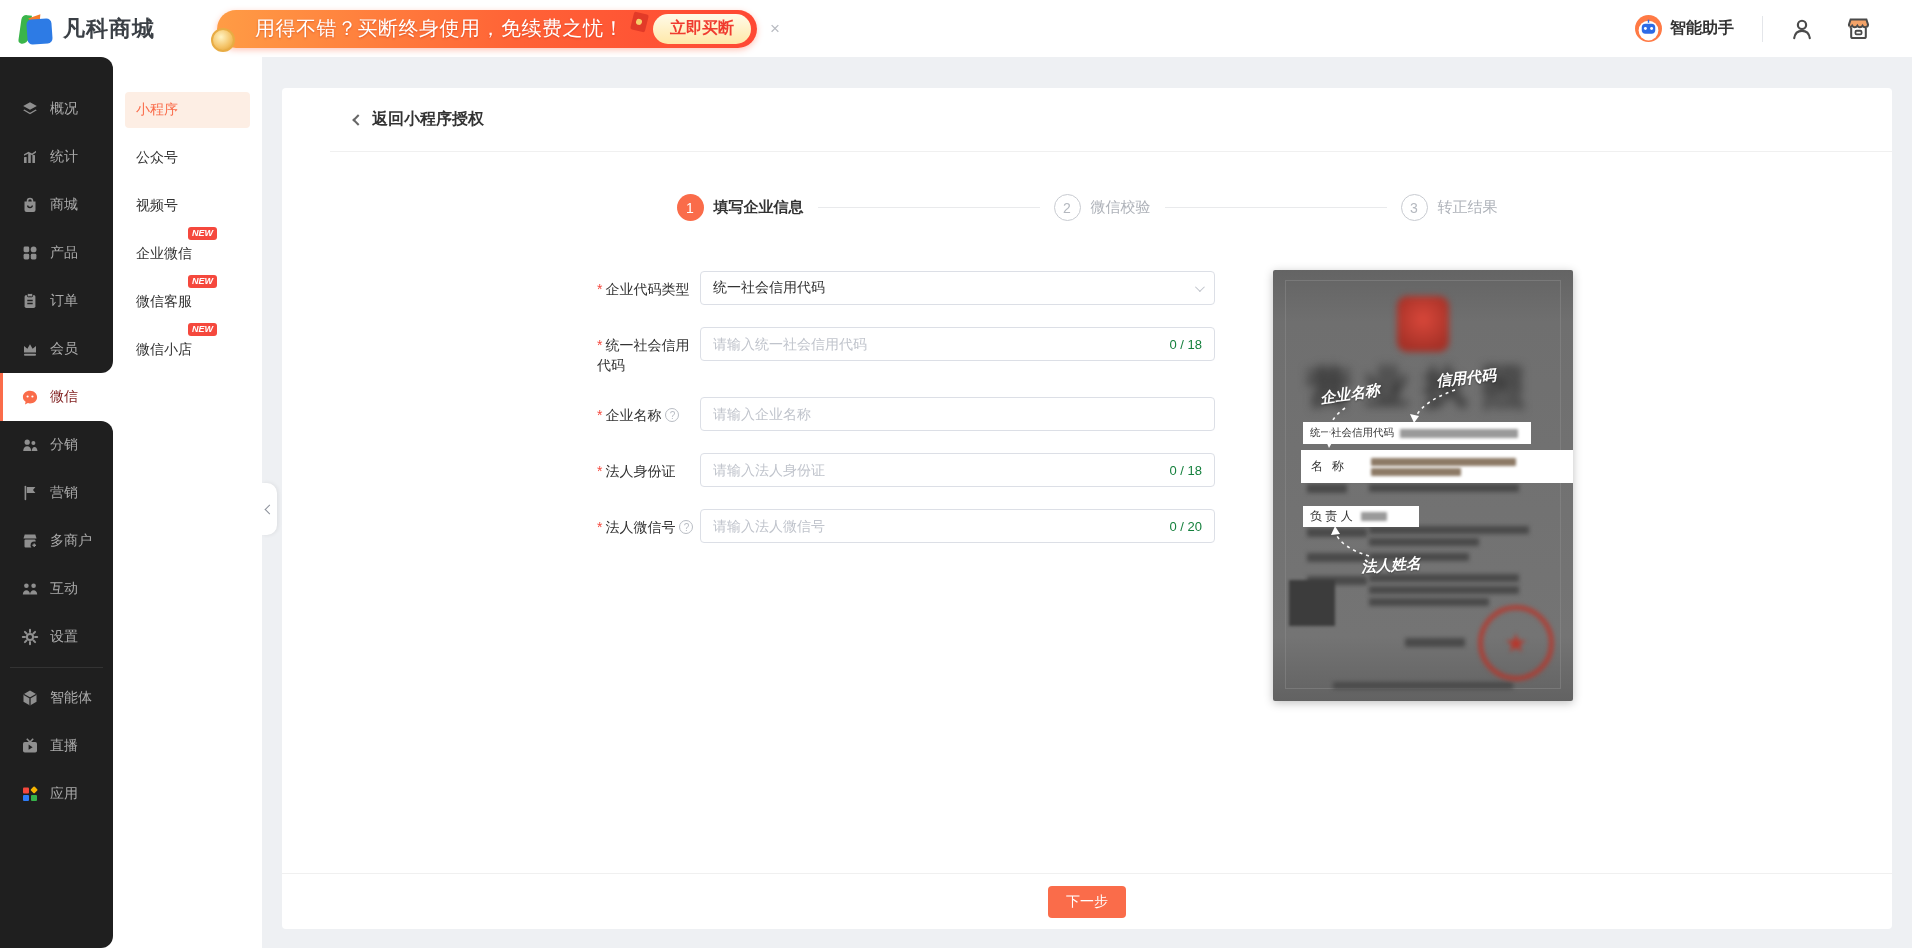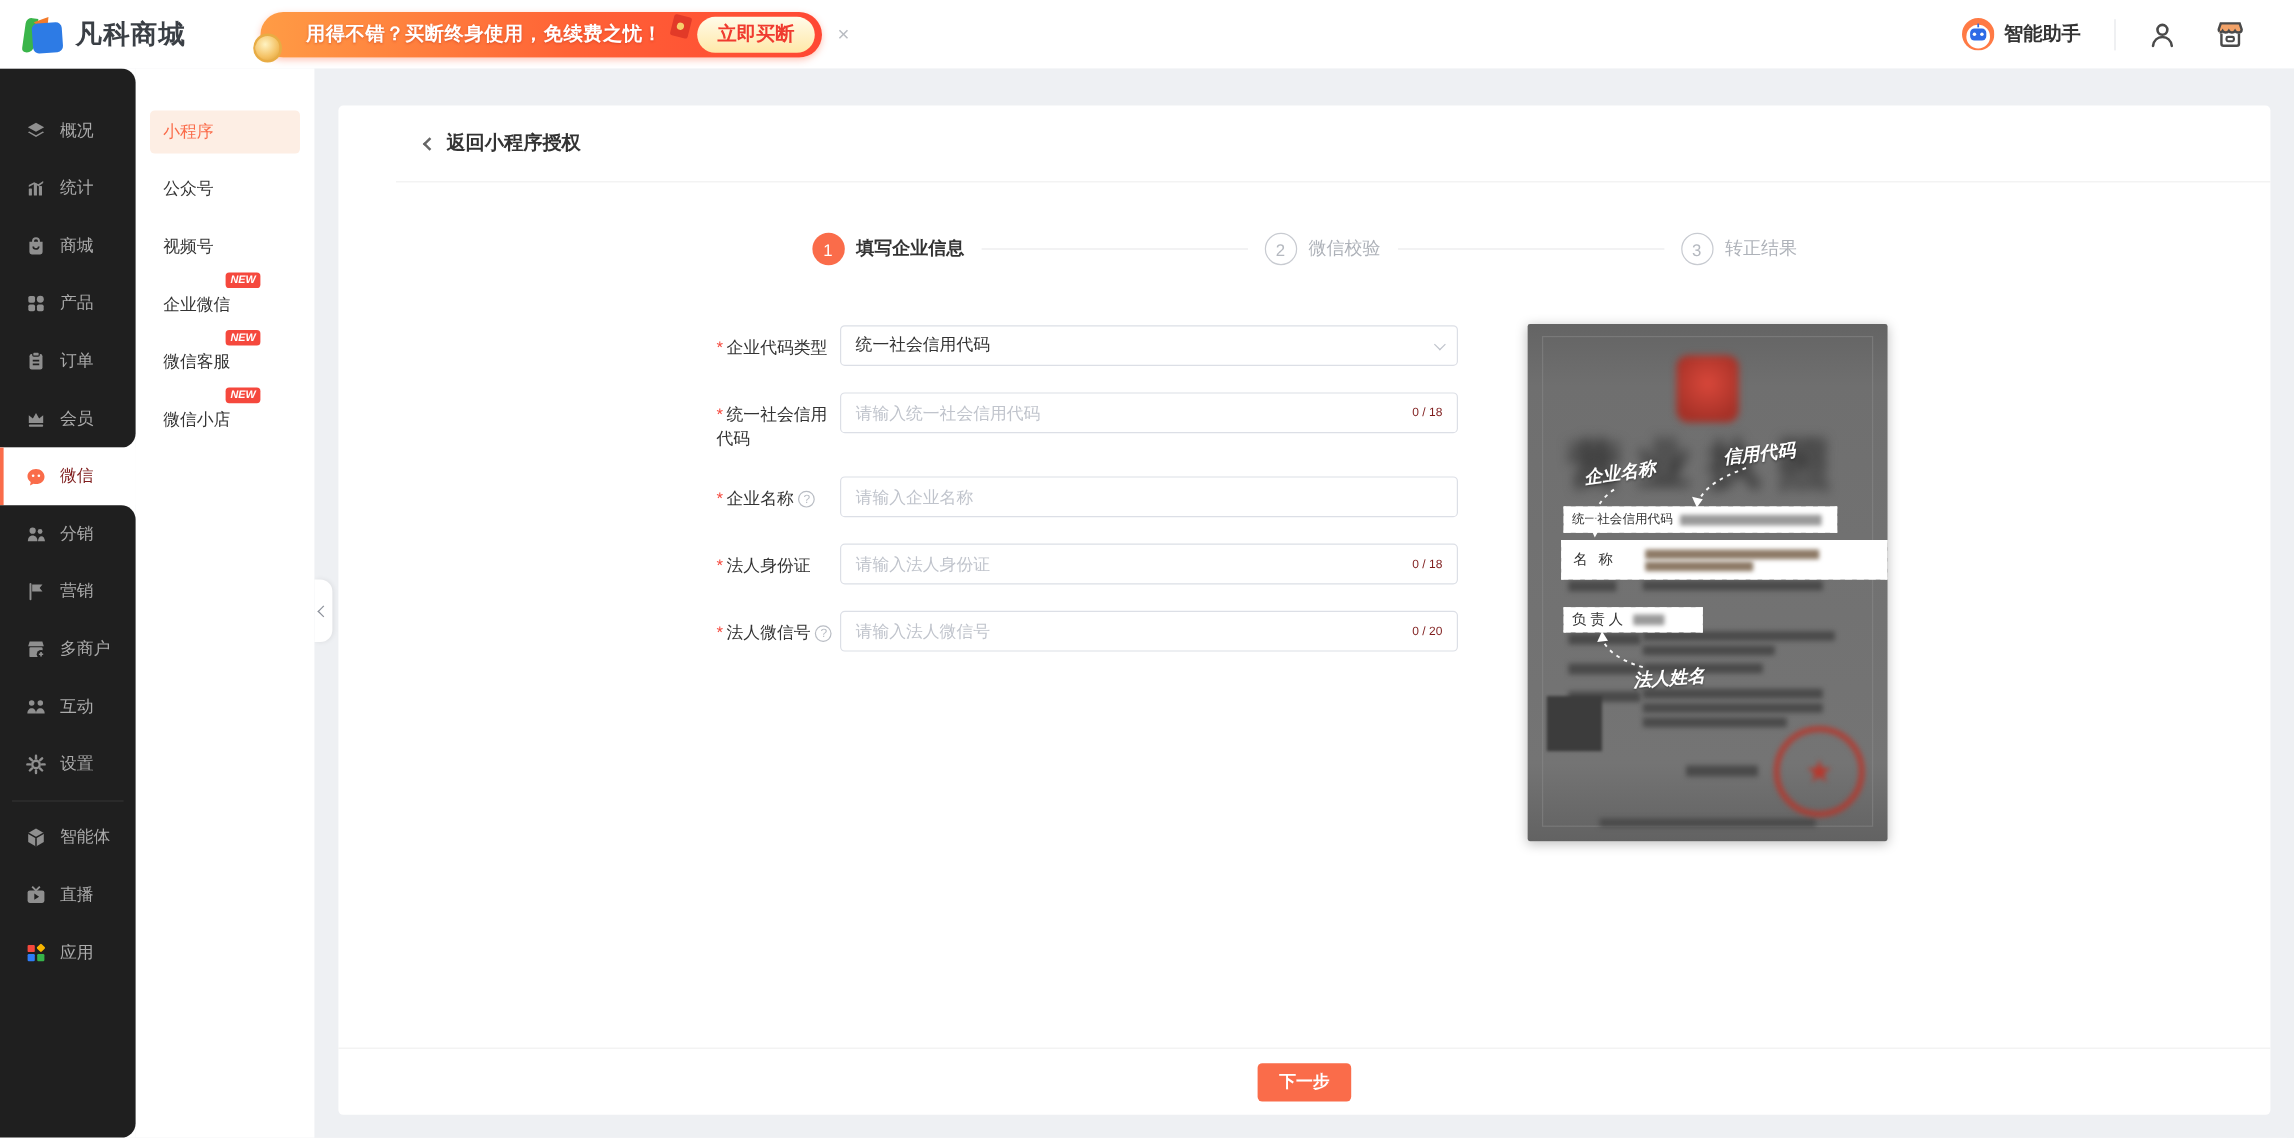--- a/index.html
+++ b/index.html
@@ -8,21 +8,21 @@
   
   .header { position:absolute; top:0; left:0; width:1912px; height:57px; background:#fff; display:flex; align-items:center; z-index:30; }
   .logo { display:flex; align-items:center; margin-left:20px; gap:9px; }
   .logo-mark { position:relative; width:34px; height:32px; }
   .lm-blue { position:absolute; left:7px; top:6px; width:25px; height:25px; background:#2D7BE5; border-radius:5px; transform:rotate(-4deg); }
   .lm-green { position:absolute; left:0; top:2px; width:10px; height:29px; background:#3AB54A; border-radius:6px 0 8px 4px; transform:rotate(8deg); }
   .lm-orange { position:absolute; left:10px; top:0px; width:0; height:0; border-left:7px solid transparent; border-right:7px solid transparent; border-bottom:11px solid #F47B2A; transform:rotate(38deg); }
   .logo-text { font-size:22px; font-weight:bold; color:#3a3f45; letter-spacing:1px;font-family:Liberation Mono, monospace; }
   .promo { position:relative; margin-left:62px; height:38px; border-radius:22px; background:linear-gradient(92deg,#FF9C45 0%,#FF6336 55%,#FF4733 100%); display:flex; align-items:center; padding:0 6px 0 38px; box-shadow:0 2px 6px rgba(255,90,50,.35); cursor:pointer; }
   .coin { position:absolute; left:-6px; bottom:-4px; width:24px; height:24px; border-radius:50%; background:radial-gradient(circle at 40% 35%,#FFF3C2,#F4C163 60%,#DB9B33); border:2px solid #E8AC44; }
-  .promo-text { color:#fff; font-size:16px; font-weight:bold; text-shadow:0 1px 2px rgba(180,40,20,.45); letter-spacing:.5px; }
+  .promo-text { color:#fff; font-size:20px; font-weight:normal; text-shadow:0 1px 2px rgba(180,40,20,.45); letter-spacing:.5px; }
   .envelope { width:15px; height:18px; background:#E23A28; border-radius:2px; margin:0 6px 14px 8px; transform:rotate(14deg); position:relative; }
   .envelope:after { content:""; position:absolute; left:4px; top:6px; width:6px; height:6px; border-radius:50%; background:#F7CE6B; }
   .promo-cta { height:30px; border:none; border-radius:16px; background:linear-gradient(#FFFBE9,#FFE8A8); color:#F03B2F; font-size:16px; font-weight:bold; padding:0 17px; cursor:pointer; font-family:inherit; }
   .promo-close { margin-left:13px; color:#b9bcc2; font-size:17px; cursor:pointer; line-height:1; }
   .h-spacer { flex:1; }
   .assistant { display:flex; align-items:center; gap:8px; cursor:pointer; }
   .assistant-label { font-size:16px; color:#333; font-weight:bold; }
   .h-divider { width:1px; height:26px; background:#e4e6ea; margin:0 26px 0 28px; }
   .h-icon { cursor:pointer; display:flex; align-items:center; }
   .h-icon + .h-icon { margin-left:30px; }
@@ -72,21 +72,21 @@
   .form-row { display:flex; margin-bottom:22px; }
   .f-label { width:103px; padding-top:8px; font-size:14px; color:#333; line-height:20px; flex:0 0 103px; }
   .req { color:#F5483D; margin-right:3px; }
   .help { display:inline-block; width:14px; height:14px; border:1px solid #b9bdc4; border-radius:50%; color:#b9bdc4; font-size:10px; text-align:center; line-height:13px; margin-left:4px; vertical-align:1px; }
   .f-control { width:515px; height:34px; border:1px solid #DCDFE6; border-radius:4px; display:flex; align-items:center; padding:0 12px; background:#fff; }
   .f-select { cursor:pointer; justify-content:space-between; }
   .sel-value { font-size:14px; color:#333; }
   .chev-down { width:7px; height:7px; border-right:1.5px solid #c0c4cc; border-bottom:1.5px solid #c0c4cc; transform:rotate(45deg) translateY(-2px); }
   .f-control input { border:none; outline:none; flex:1; font-size:14px; color:#333; font-family:inherit; background:transparent; }
   .f-control input::placeholder { color:#C0C4CC; }
-  .counter { font-size:10px; color:#7f1d1d; margin-left:8px; white-space:nowrap; }
+  .counter { font-size:13px; color:#15803d; margin-left:8px; white-space:nowrap; }
 
   
   .license { position:absolute; left:991px; top:182px; width:300px; height:431px; background:linear-gradient(#646464,#6F6F6F 12%,#747474 85%,#626262); border-radius:2px; box-shadow:0 2px 10px rgba(0,0,0,.25); overflow:hidden; }
   .lic-frame { position:absolute; left:12px; top:10px; right:12px; bottom:12px; border:1px solid #8b8b8b; opacity:.5; }
   .lic-emblem { position:absolute; left:124px; top:26px; width:52px; height:56px; background:radial-gradient(circle at 50% 42%,#D8473A,#A63127 75%); border-radius:10px; filter:blur(3px); }
   .lic-title { position:absolute; left:0; top:88px; width:100%; text-align:center; font-size:44px; font-weight:bold; color:#2E2E2E; letter-spacing:14px; filter:blur(5px); }
   .hand { position:absolute; color:#fff; font-size:15px; font-weight:bold; font-style:italic; text-shadow:0 1px 2px rgba(0,0,0,.4); white-space:nowrap; }
   .hand-company { left:47px; top:115px; transform:rotate(-8deg); }
   .hand-credit { left:163px; top:99px; transform:rotate(-6deg); }
   .hand-legal { left:88px; top:286px; transform:rotate(-4deg); }
@@ -102,21 +102,21 @@
   .name-lines .blurbar { background:#8d7a66; height:8px; margin:2px 0; }
   .bb-person { width:26px; height:9px; margin-left:8px; }
   .lic-row { position:absolute; filter:blur(2px); background:#4a4a4a; border-radius:1px; }
   .arrows { position:absolute; left:0; top:0; width:300px; height:431px; pointer-events:none; }
   .lic-qr { position:absolute; left:16px; top:310px; width:46px; height:46px; background:#3c3c3c; filter:blur(1.5px); }
   .lic-seal { position:absolute; left:205px; top:335px; width:76px; height:76px; border:5px solid rgba(190,50,38,.75); border-radius:50%; filter:blur(2px); display:flex; align-items:center; justify-content:center; }
   .lic-seal span { color:rgba(190,50,38,.9); font-size:26px; }
 
   
   .card-footer { position:absolute; left:0; right:0; bottom:0; height:56px; border-top:1px solid #F0F0F0; display:flex; align-items:center; justify-content:center; }
-  .next-btn { width:78px; height:32px; background:#FA6C4A; color:#fff; border:none; border-radius:4px; font-size:14px; cursor:pointer; font-family:inherit;font-weight:bold; }
+  .next-btn { width:78px; height:32px; background:#FA6C4A; color:#fff; border:none; border-radius:4px; font-size:14px; cursor:pointer; font-family:inherit; }
 </style>
 </head>
 <body>
 
 <div class="header">
   <div class="logo">
     <span class="logo-mark">
         <i class="lm-green"></i>
         <i class="lm-orange"></i>
         <i class="lm-blue"></i>

